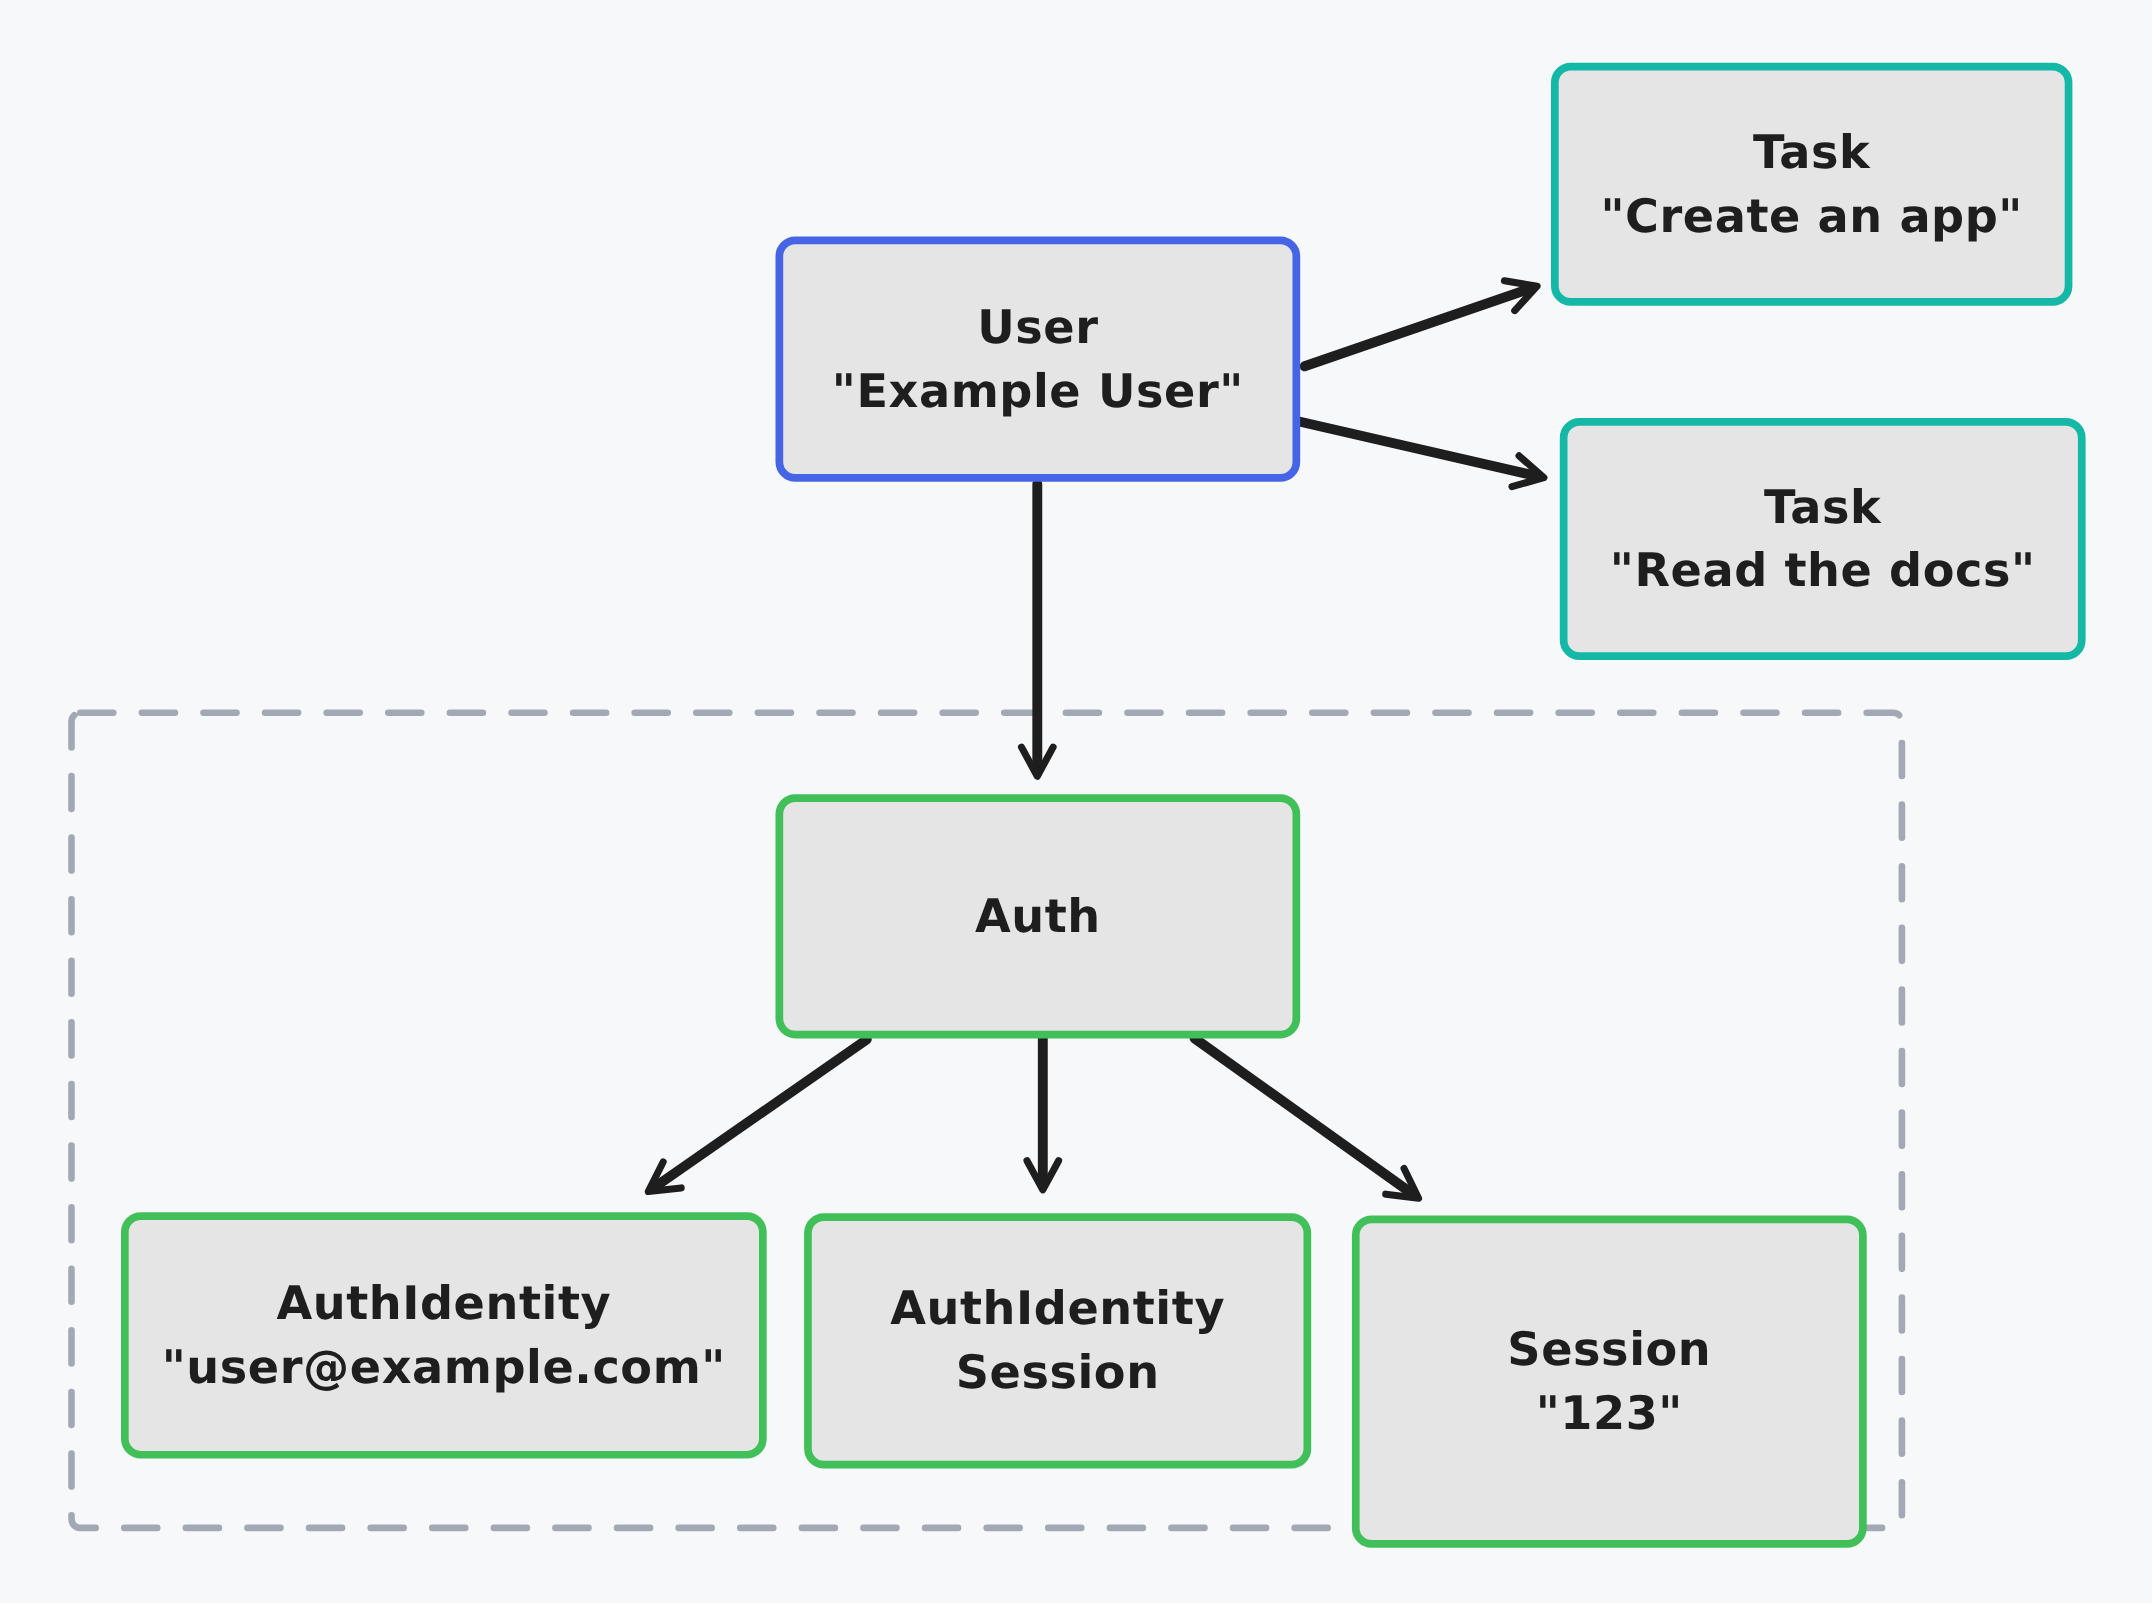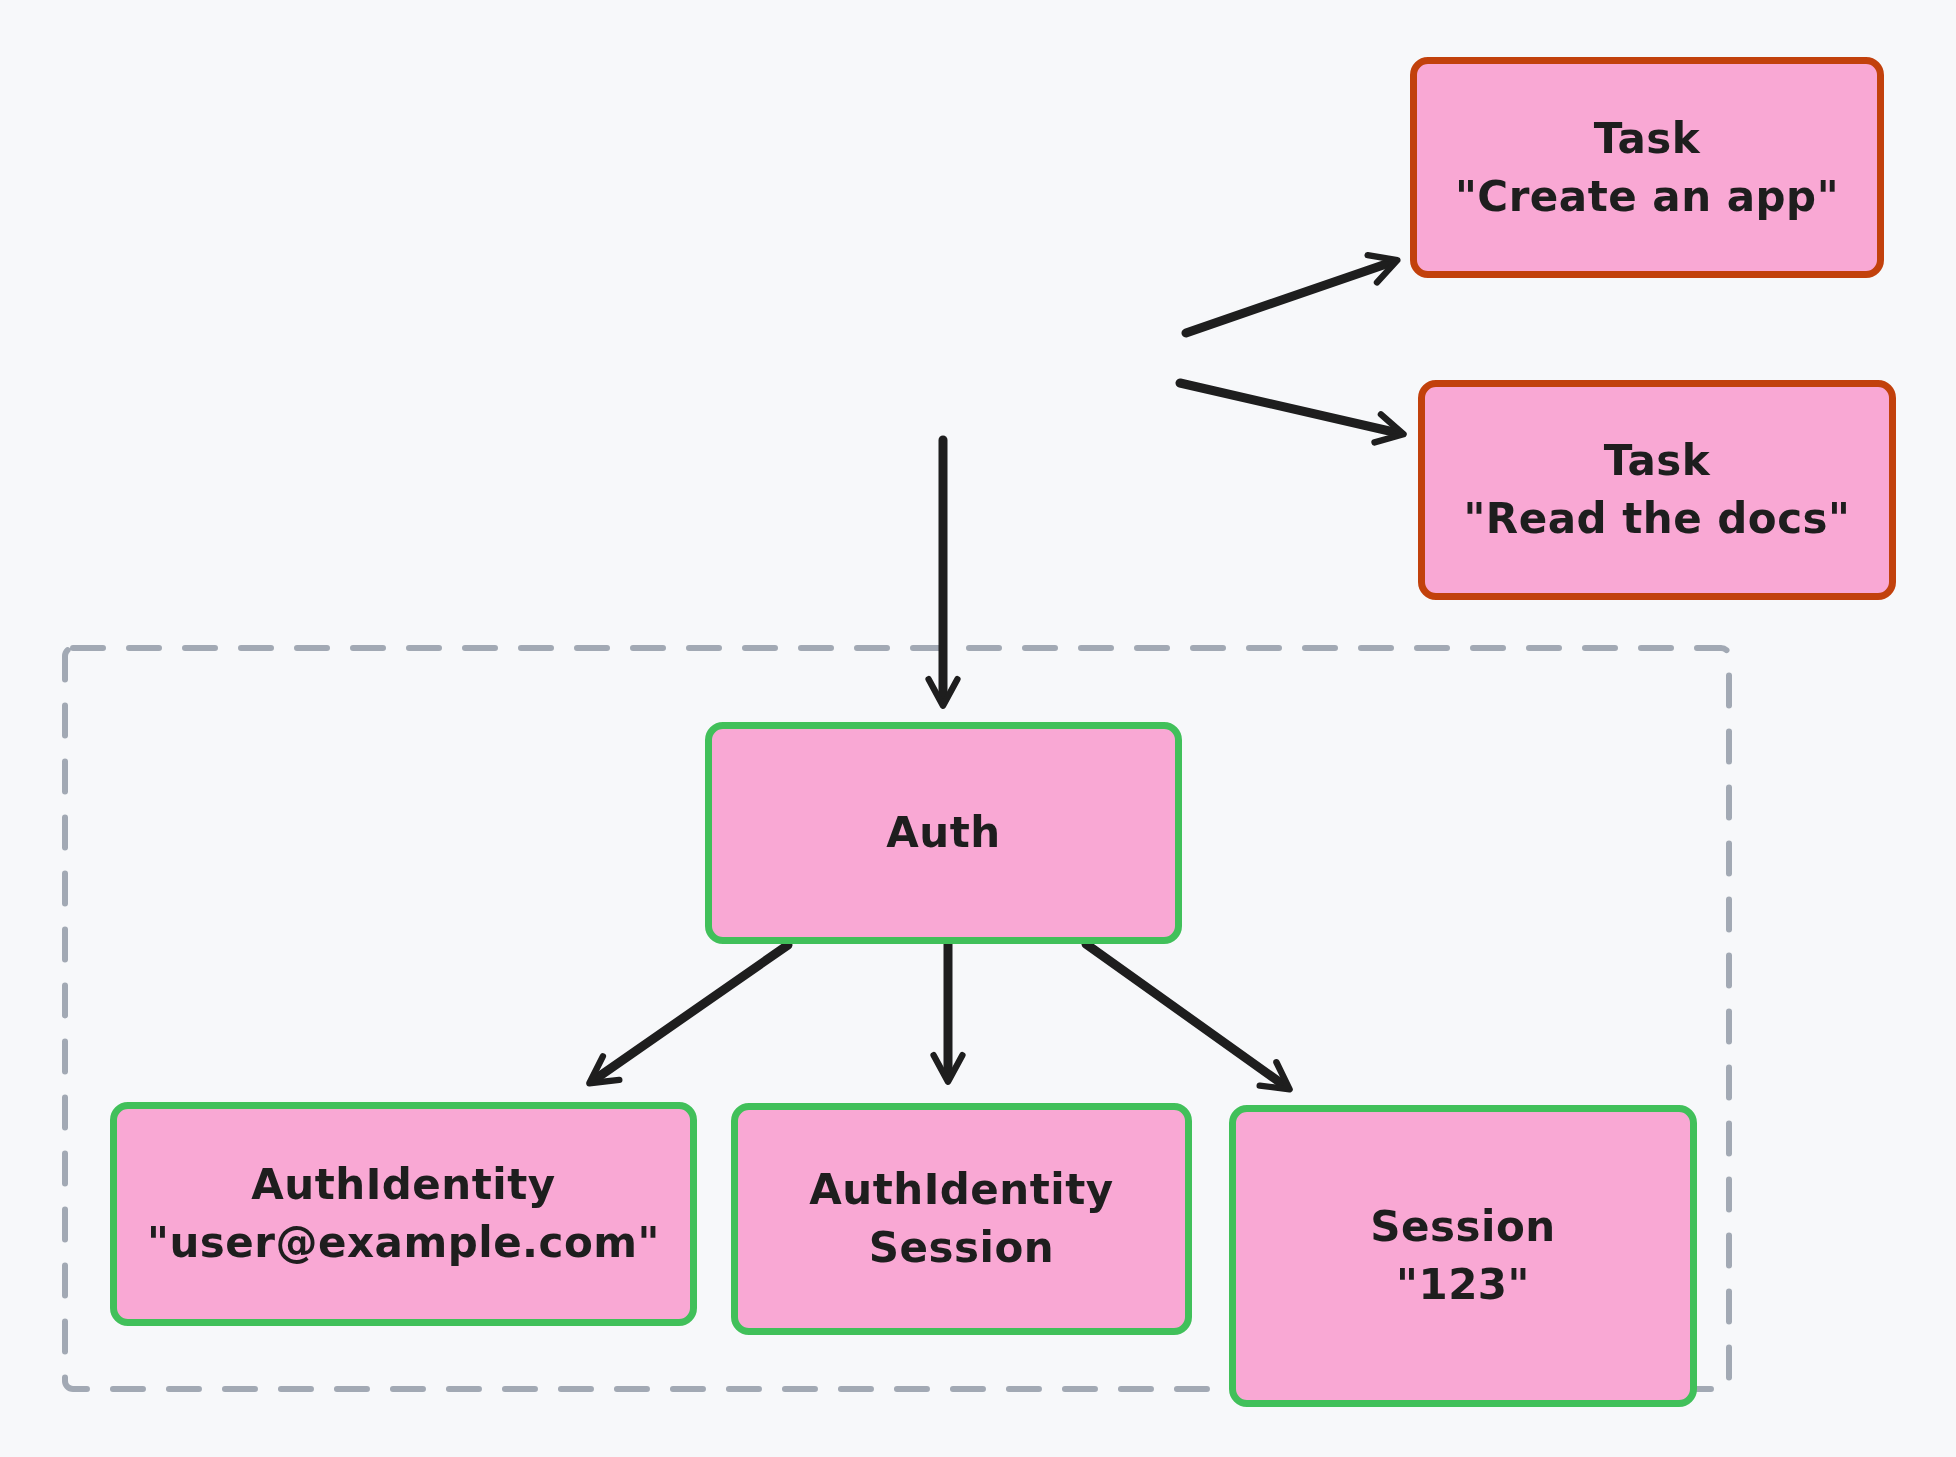--- a/index.html
+++ b/index.html
@@ -16,22 +16,22 @@
   }
   .edges-layer {
     position: absolute;
     left: 0; top: 0;
     width: 1956px; height: 1457px;
     pointer-events: none;
   }
   .node {
     position: absolute;
     box-sizing: border-box;
-    background: #f9a8d4;
-    border: 7px solid #c2410c;
+    background: #e5e5e5;
+    border: 7px solid #14b8a6;
     border-radius: 18px;
     display: flex;
     flex-direction: column;
     justify-content: center;
     align-items: center;
     text-align: center;
     color: #1e1e1e;
     font-weight: bold;
     font-size: 42px;
     line-height: 58px;
@@ -64,20 +64,24 @@
     <g id="edge-lines">
         <line x1="1186" y1="333" x2="1392" y2="262" stroke="#1e1e1e" stroke-width="9" stroke-linecap="round" marker-end="url(#arrowhead)"></line>
         <line x1="1180" y1="383" x2="1398" y2="433" stroke="#1e1e1e" stroke-width="9" stroke-linecap="round" marker-end="url(#arrowhead)"></line>
         <line x1="943" y1="440" x2="943" y2="700" stroke="#1e1e1e" stroke-width="9" stroke-linecap="round" marker-end="url(#arrowhead)"></line>
         <line x1="788" y1="945" x2="594" y2="1080" stroke="#1e1e1e" stroke-width="9" stroke-linecap="round" marker-end="url(#arrowhead)"></line>
         <line x1="948" y1="944" x2="948" y2="1076" stroke="#1e1e1e" stroke-width="9" stroke-linecap="round" marker-end="url(#arrowhead)"></line>
         <line x1="1086" y1="944" x2="1285" y2="1086" stroke="#1e1e1e" stroke-width="9" stroke-linecap="round" marker-end="url(#arrowhead)"></line>
       </g>
   </svg>
 
+  <div class="node blue" id="node-user">
+    <div class="node-title">User</div>
+    <div class="node-subtitle">"Example User"</div>
+  </div>
 
   <div class="node" id="node-task-create">
     <div class="node-title">Task</div>
     <div class="node-subtitle">"Create an app"</div>
   </div>
 
   <div class="node" id="node-task-read">
     <div class="node-title">Task</div>
     <div class="node-subtitle">"Read the docs"</div>
   </div>

